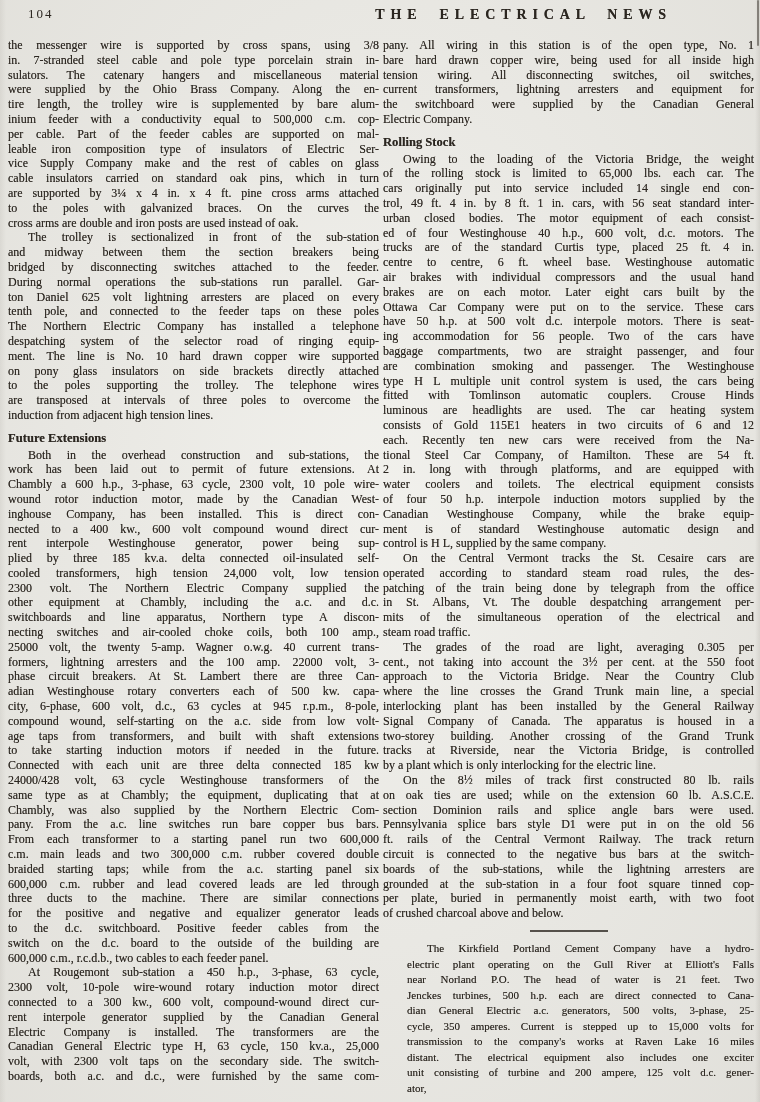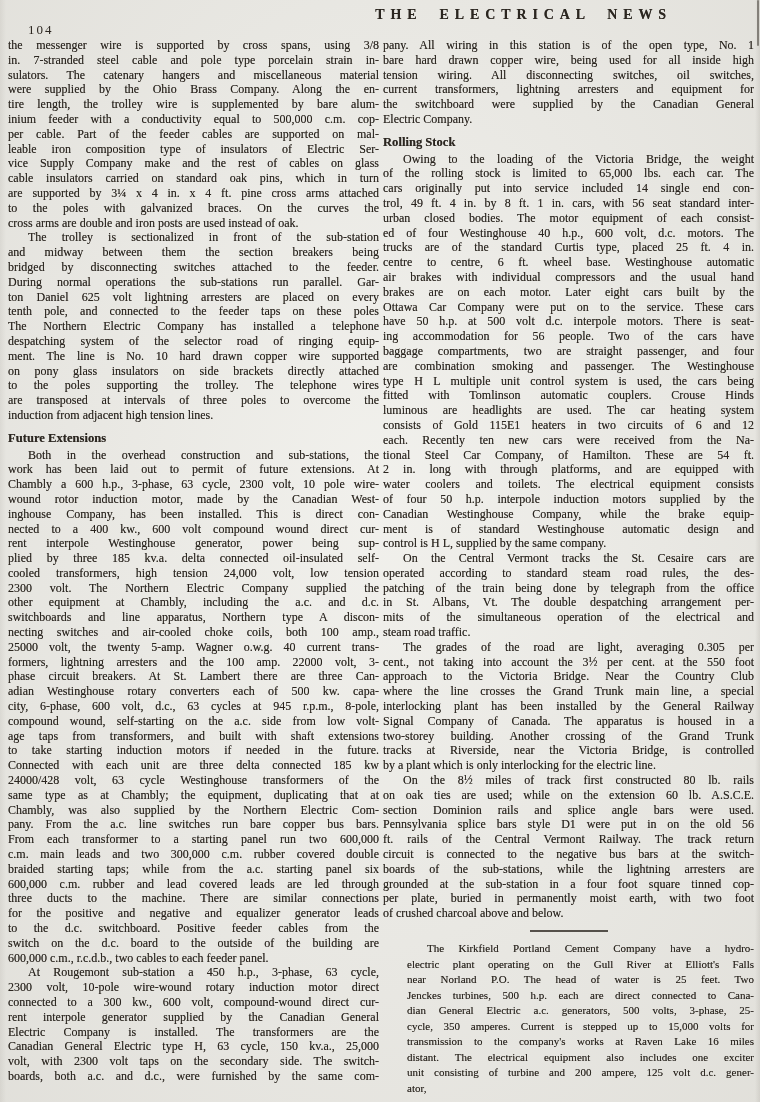--- a/index.html
+++ b/index.html
@@ -21,21 +21,21 @@
       radial-gradient(ellipse at 50% 45%, rgba(255,255,252,0.35), rgba(150,145,135,0.10));
     overflow:hidden;
     color:var(--ink);
   }
   .edge-artifact{
     position:absolute; right:1px; top:0; width:2px; height:46px;
     background:rgba(60,55,48,0.55); border-radius:1px;
   }
   .page-number{
     position:absolute; top:6px; left:28px;
-    font-size:13px; letter-spacing:2px;margin-top:16px;
+    font-size:13px; letter-spacing:2px;
   }
   .masthead{
     position:absolute; top:7px; left:0; width:672px;
     text-align:right;
     font-size:14px; font-weight:bold;
     letter-spacing:0.42em; word-spacing:0.55em;
     text-shadow:0 0 0.5px rgba(43,38,32,0.6);
   }
   .columns{
     position:absolute; top:38px; left:8px;
@@ -226,21 +226,21 @@
           <div class="line">circuit is connected to the negative bus bars at the switch-</div>
           <div class="line">boards of the sub-stations, while the lightning arresters are</div>
           <div class="line">grounded at the sub-station in a four foot square tinned cop-</div>
           <div class="line">per plate, buried in permanently moist earth, with two foot</div>
           <div class="line last">of crushed charcoal above and below.</div>
         </div>
         <div class="divider"></div>
         <div class="paragraph large">
           <div class="line indent">The Kirkfield Portland Cement Company have a hydro-</div>
           <div class="line">electric plant operating on the Gull River at Elliott's Falls</div>
-          <div class="line">near Norland P.O.  The head of water is 25 feet.  Two</div>
+          <div class="line">near Norland P.O.  The head of water is 21 feet.  Two</div>
           <div class="line">Jenckes turbines, 500 h.p. each are direct connected to Cana-</div>
           <div class="line">dian General Electric a.c. generators, 500 volts, 3-phase, 25-</div>
           <div class="line">cycle, 350 amperes.  Current is stepped up to 15,000 volts for</div>
           <div class="line">transmission to the company's works at Raven Lake 16 miles</div>
           <div class="line">distant.  The electrical equipment also includes one exciter</div>
           <div class="line">unit consisting of turbine and 200 ampere, 125 volt d.c. gener-</div>
           <div class="line last">ator,</div>
         </div>
       </div>
   </div>

